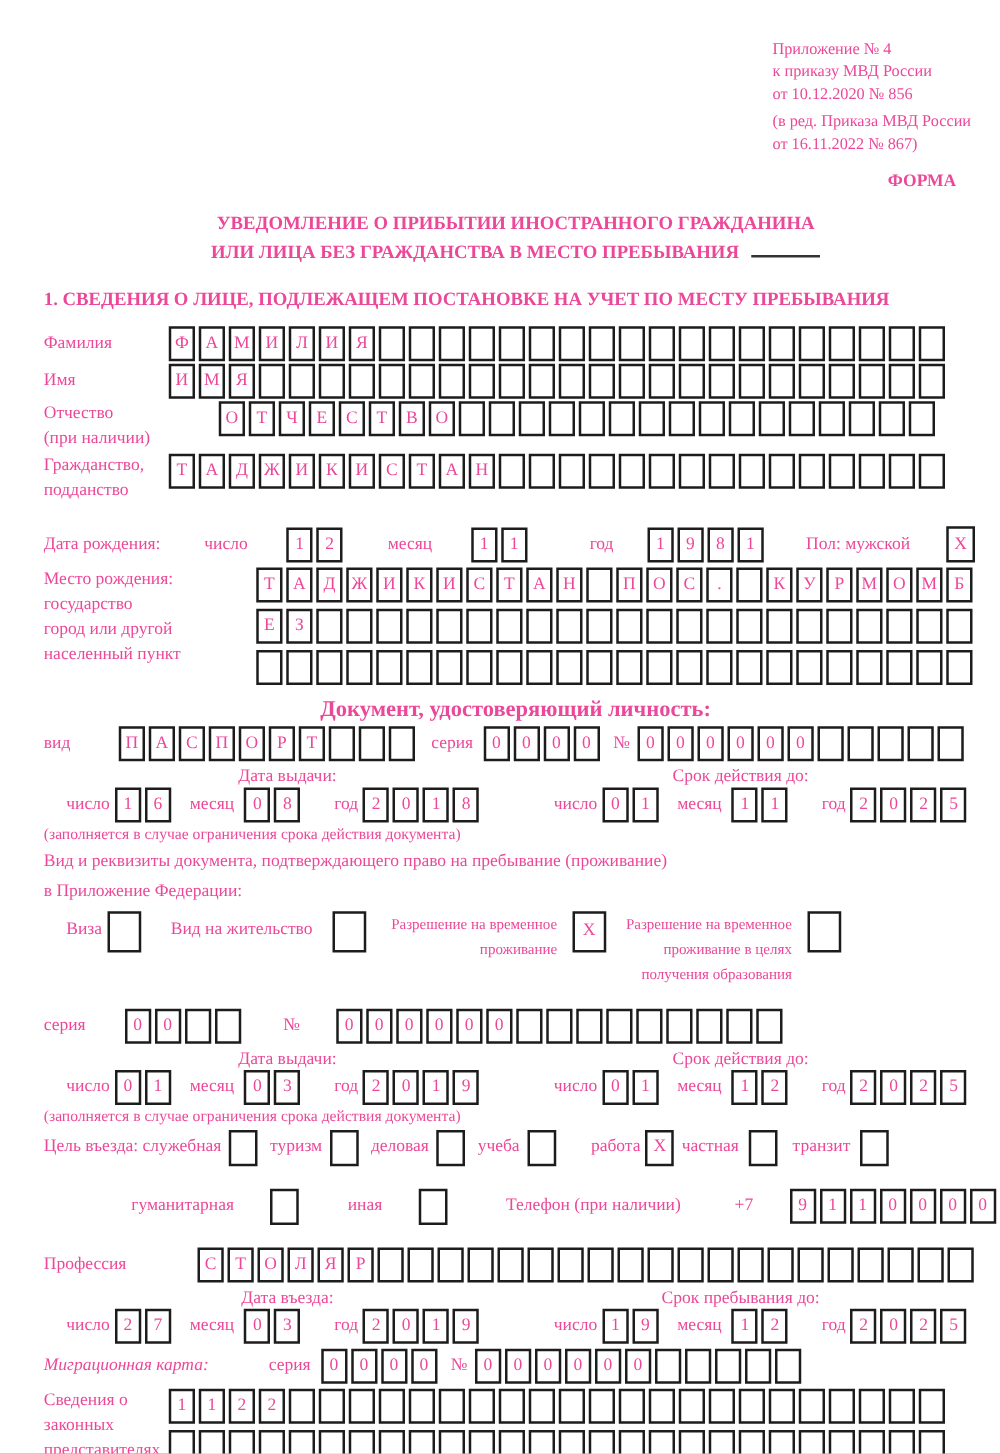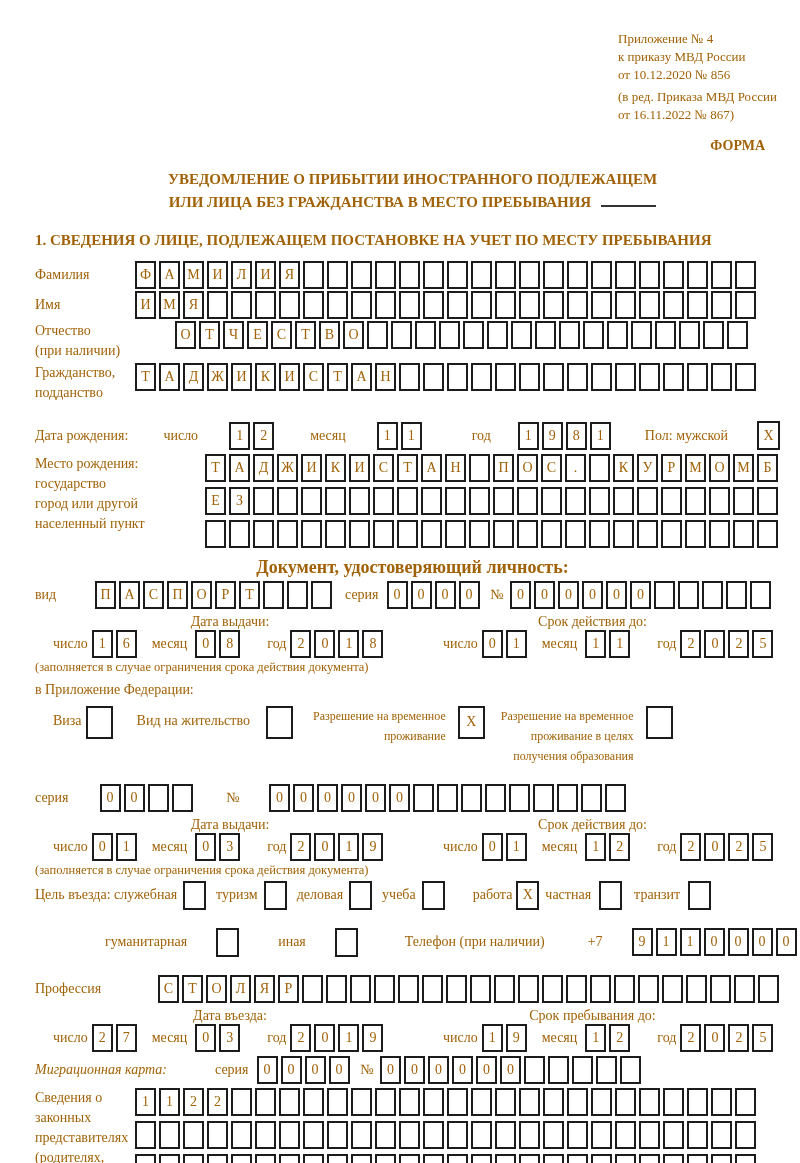--- a/index.html
+++ b/index.html
@@ -1,18 +1,18 @@
 <!DOCTYPE html>
 <html><head>
 <meta charset="utf-8">
 <style>
   * { margin:0; padding:0; box-sizing:content-box; }
   html,body { background:#888; }
   .page {
-    width:800px; height:1163px; background:#ffffff; color:#a16207;
+    width:800px; height:1163px; background:#ffffff; color:#ec4899;
     font-family:"Liberation Serif", serif;
     position:relative; overflow:hidden;
     padding:30px 10px 0 35px; box-sizing:border-box;
   }
   .header-note { margin-left:583px; font-size:13px; line-height:1.4; }
   .header-note .ed { margin-top:3px; }
   .forma { text-align:right; margin-right:25px; margin-top:14px; font-weight:bold; font-size:14px; }
   .title { text-align:center; font-weight:bold; font-size:15px; line-height:1.55; margin-top:14px; }
   .blank { display:inline-block; width:55px; border-bottom:2px solid #333; height:12px; margin-left:10px; }
   .section-heading { font-weight:bold; font-size:15px; margin-top:18px; margin-bottom:12px; white-space:nowrap; }
@@ -57,21 +57,21 @@
     <div>Приложение № 4</div>
     <div>к приказу МВД России</div>
     <div>от 10.12.2020 № 856</div>
     <div class="ed">(в ред. Приказа МВД России</div>
     <div>от 16.11.2022 № 867)</div>
   </div>
 
   <div class="forma">ФОРМА</div>
 
   <div class="title">
-    <div>УВЕДОМЛЕНИЕ О ПРИБЫТИИ ИНОСТРАННОГО ПОДЛЕЖАЩЕМ</div>
+    <div>УВЕДОМЛЕНИЕ О ПРИБЫТИИ ИНОСТРАННОГО ГРАЖДАНИНА</div>
     <div><span>ИЛИ ЛИЦА БЕЗ ГРАЖДАНСТВА В МЕСТО ПРЕБЫВАНИЯ</span><span class="blank"></span></div>
   </div>
 
   <div class="section-heading">1. СВЕДЕНИЯ О ЛИЦЕ, ПОДЛЕЖАЩЕМ ПОСТАНОВКЕ НА УЧЕТ ПО МЕСТУ ПРЕБЫВАНИЯ</div>
 
   <div class="line">
     <div class="lbl w100">Фамилия</div>
     <div class="cellrow">
         <div class="cell">Ф</div>
         <div class="cell">А</div>
@@ -394,20 +394,21 @@
       <div class="cellrow">
           <div class="cell">2</div>
           <div class="cell">0</div>
           <div class="cell">2</div>
           <div class="cell">5</div>
         </div>
     </div>
   </div>
   <div class="note-right">(заполняется в случае ограничения срока действия документа)</div>
 
+  <div class="para">Вид и реквизиты документа, подтверждающего право на пребывание (проживание)</div>
   <div class="para">в Приложение Федерации:</div>
 
   <div class="line top mt4">
     <div class="lbl mr4" style="line-height:29px">Виза</div>
     <div class="cb cb-lg mr24"></div>
     <div class="lbl mr16" style="line-height:29px">Вид на жительство</div>
     <div class="cb cb-lg mr20"></div>
     <div class="center-label mr12">
       <div>Разрешение на временное</div>
       <div>проживание</div>

